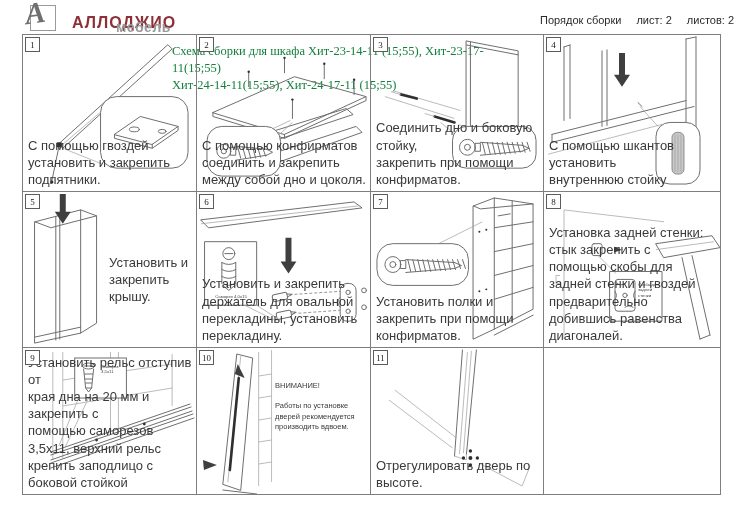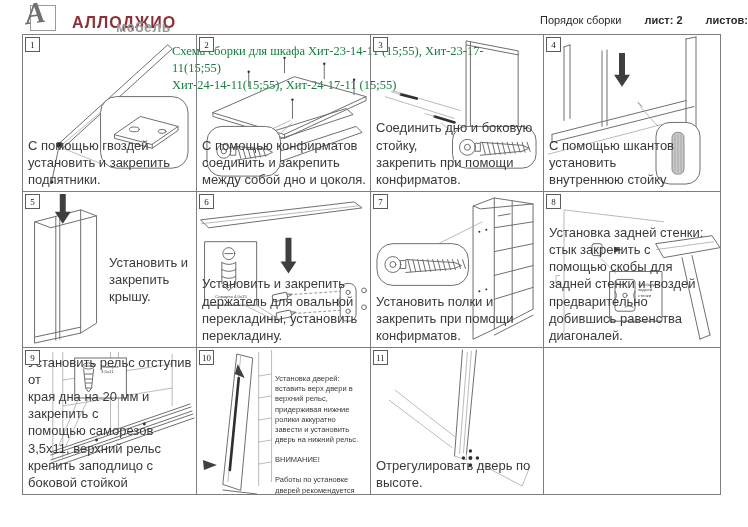--- a/index.html
+++ b/index.html
@@ -8,39 +8,39 @@
   
   .hdr{position:absolute;left:0;top:0;width:748px;height:34px;}
   .logo-mark{position:absolute;left:30px;top:5px;width:24px;height:24px;border:1px solid #9a9a9a;}
   .logo-mark span{position:absolute;left:-6px;top:-10px;font:italic bold 30px "Liberation Serif",serif;
         color:#6f6f6f;transform:rotate(-8deg);display:block;}
   .logo-name{position:absolute;left:72px;top:6px;font-weight:bold;font-size:16px;letter-spacing:1px;margin-top:8px;}
   .logo-sub{position:absolute;left:94px;top:19px;font-weight:bold;font-size:14px;letter-spacing:.5px;margin-left:22px;}
   .title{position:absolute;left:172px;top:4px;width:360px;font-family:"Liberation Serif",serif;
         font-size:12.5px;line-height:17px;color:#15803d;margin-top:39px;}
   .order{position:absolute;left:540px;top:14px;font-size:11px;color:#2a2a2a;white-space:nowrap;}
-  .order b{font-weight:bold;margin-left:20px;}
+  .order b{font-weight:normal;margin-left:12px;}
   
   .grid{position:absolute;left:22px;top:34px;width:699px;height:461px;box-sizing:border-box;
         border:1px solid #7e7e7e;display:grid;
         grid-template-columns:174px 174px 173px 1fr;
         grid-template-rows:157px 156px 1fr;}
   .cell{position:relative;border-right:1px solid #7e7e7e;border-bottom:1px solid #7e7e7e;overflow:hidden;}
   .cell.c4{border-right:none;}
   .cell.r3{border-bottom:none;}
   .pnum{position:absolute;left:2px;top:2px;width:13px;height:13px;border:1px solid #5c5c5c;background:#fff;
         display:flex;align-items:center;justify-content:center;
         font:9px "Liberation Serif",serif;color:#222;z-index:3;}
   .cap{position:absolute;left:5px;right:3px;bottom:3px;font-size:13px;line-height:1.32;
         color:#3a3a3a;white-space:pre-line;z-index:2;}
   .cap-mid{position:absolute;left:86px;top:62px;right:4px;font-size:13px;line-height:1.32;
         color:#3a3a3a;white-space:pre-line;z-index:2;}
   .cap-right{position:absolute;left:78px;top:16px;right:3px;font-size:7.5px;line-height:1.35;
         color:#3a3a3a;white-space:pre-line;z-index:2;}
-  .warn-t{}
+  .warn-t{margin-top:7px;}
   .tiny{position:absolute;font-size:4.3px;line-height:1.25;color:#444;z-index:2;text-align:center;}
   .dwg{position:absolute;left:0;top:0;width:100%;height:100%;z-index:1;}
   
   svg .ln{stroke:#6e6e6e;fill:none;stroke-width:1;stroke-linecap:round;stroke-linejoin:round;}
   svg .thin{stroke:#9d9d9d;stroke-width:.7;fill:none;}
   svg .bub{fill:#fff;stroke:#6e6e6e;stroke-width:1;}
   svg .dk{fill:#3f3f3f;stroke:none;}
   svg .dot{fill:#2f2f2f;stroke:none;}
   svg .lt{fill:#c9c9c9;stroke:#777;stroke-width:.8;}
   svg .dash{stroke:#7a7a7a;stroke-width:.8;stroke-dasharray:3 2;fill:none;}
@@ -340,27 +340,20 @@
           <path class="thin" d="M31,134 L44,8"></path>
           <path class="ln" d="M26,142 L60,146"></path>
         </g>
         <g>
           <path class="bold" d="M33,122 L42,30"></path>
           <polygon class="dk" points="38,26 48,30 41,16"></polygon>
         </g>
         <polygon class="dk" points="6,112 20,117 7,122"></polygon>
       </svg>
       <div class="cap-right">
-        <div>Установка дверей:
-вставить верх двери в
-верхний рельс,
-придерживая нижние
-ролики аккуратно
-завести и установить
-дверь на нижний рельс.</div>
         <div class="warn-t">ВНИМАНИЕ!</div>
         <div>Работы по установке
 дверей рекомендуется
 производить вдвоем.</div>
       </div>
     </div>
 
     <div class="cell c3 r3">
       <div class="pnum">11</div>
       <svg class="dwg" viewBox="0 0 173 146" preserveAspectRatio="none">

